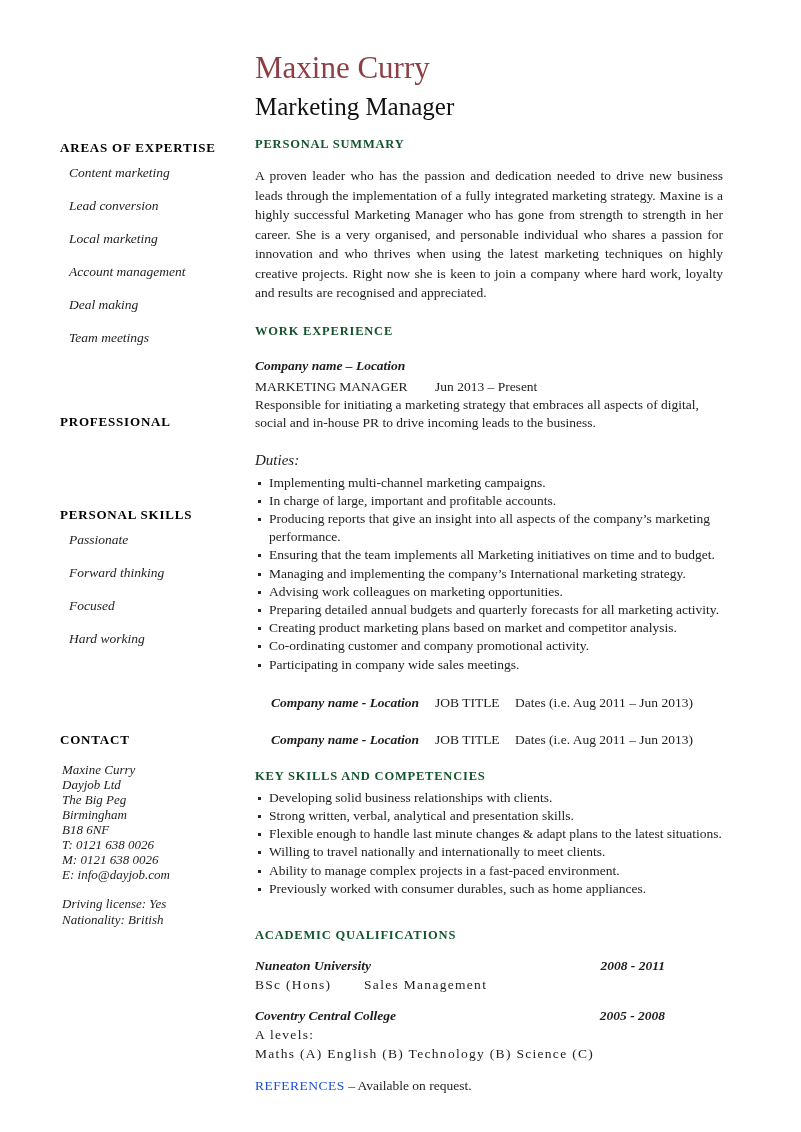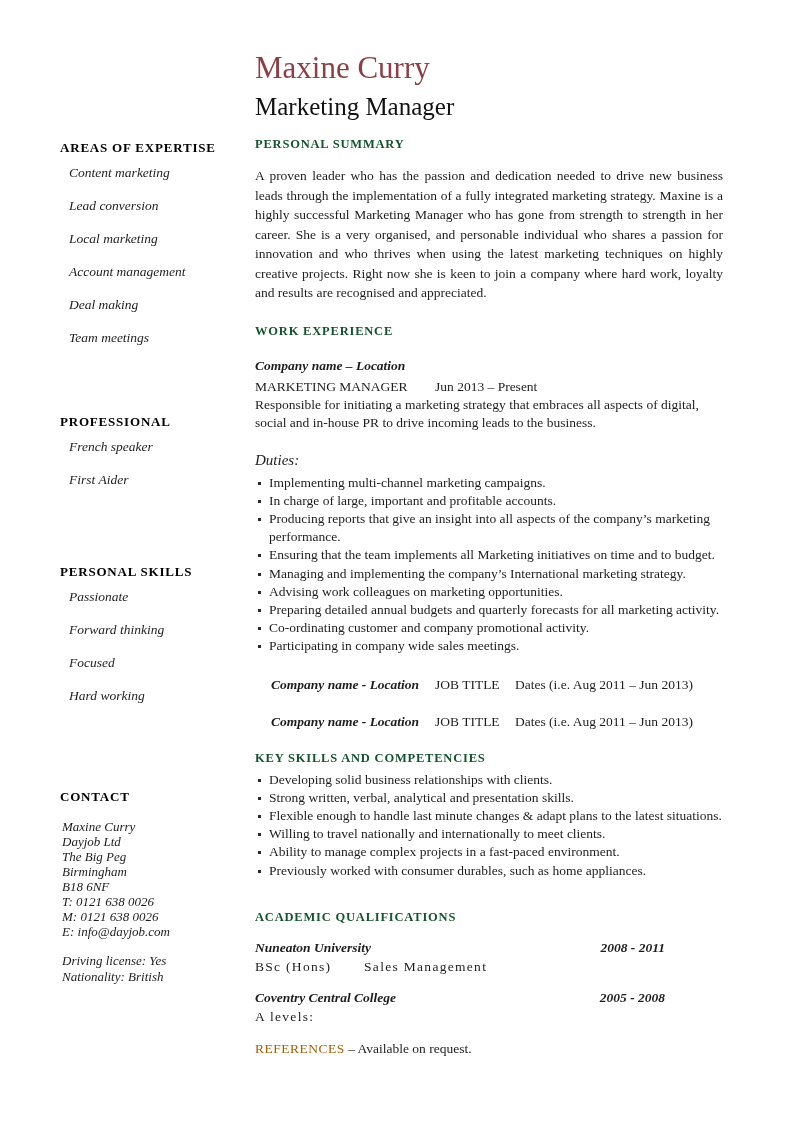--- a/index.html
+++ b/index.html
@@ -53,44 +53,40 @@
   .other-job{display:flex;font-size:13.5px;margin:21px 0 0 0;}
   .other-job .oj-company{font-weight:bold;font-style:italic;width:164px;flex-shrink:0;margin-left:16px;}
   .other-job .oj-title{width:80px;flex-shrink:0;}
   .mt-ks{margin-top:21px;}
   .mt-aq{margin-top:30px;}
   .acad-row{display:flex;justify-content:space-between;width:410px;margin:15px 0 0 0;}
   .acad-row .school,.acad-row .dates{font-weight:bold;font-style:italic;font-size:13.5px;}
   .acad-detail{font-size:13.5px;line-height:17px;letter-spacing:1.3px;margin:2px 0 0 0;}
   .acad-detail .subject{margin-left:28px;}
   .references{font-size:13.5px;margin:16px 0 0 0;}
-  .references .ref-label{color:#a16207;letter-spacing:0.5px;}
+  .references .ref-label{color:#1d4ed8;letter-spacing:0.5px;}
 </style>
 </head>
 <body>
 
 <div class="page">
 
   <div class="sidebar">
 
     <h3 class="side-heading">AREAS OF EXPERTISE</h3>
     <ul class="side-list">
       <li>Content marketing</li>
       <li>Lead conversion</li>
       <li>Local marketing</li>
       <li>Account management</li>
       <li>Deal making</li>
       <li>Team meetings</li>
     </ul>
 
     <h3 class="side-heading gap-professional">PROFESSIONAL</h3>
-    <ul class="side-list">
-      <li>French speaker</li>
-      <li>First Aider</li>
-    </ul>
 
     <h3 class="side-heading gap-personal">PERSONAL SKILLS</h3>
     <ul class="side-list">
       <li>Passionate</li>
       <li>Forward thinking</li>
       <li>Focused</li>
       <li>Hard working</li>
     </ul>
 
     <h3 class="side-heading gap-contact">CONTACT</h3>
@@ -128,20 +124,21 @@
 
     <p class="duties-label">Duties:</p>
     <ul class="bullets">
       <li>Implementing multi-channel marketing campaigns.</li>
       <li>In charge of large, important and profitable accounts.</li>
       <li>Producing reports that give an insight into all aspects of the company’s marketing performance.</li>
       <li>Ensuring that the team implements all Marketing initiatives on time and to budget.</li>
       <li>Managing and implementing the company’s International marketing strategy.</li>
       <li>Advising work colleagues on marketing opportunities.</li>
       <li>Preparing detailed annual budgets and quarterly forecasts for all marketing activity.</li>
+      <li>Creating product marketing plans based on market and competitor analysis.</li>
       <li>Co-ordinating customer and company promotional activity.</li>
       <li>Participating in company wide sales meetings.</li>
     </ul>
 
     <div class="other-job">
       <span class="oj-company">Company name - Location</span>
       <span class="oj-title">JOB TITLE</span>
       <span>Dates (i.e. Aug 2011 – Jun 2013)</span>
     </div>
     <div class="other-job">
@@ -169,20 +166,21 @@
     <p class="acad-detail">
       <span>BSc (Hons)</span>
       <span class="subject">Sales Management</span>
     </p>
 
     <div class="acad-row">
       <span class="school">Coventry Central College</span>
       <span class="dates">2005 - 2008</span>
     </div>
     <p class="acad-detail">A levels:</p>
+    <p class="acad-detail">Maths (A) English (B) Technology (B) Science (C)</p>
 
     <p class="references">
       <span class="ref-label">REFERENCES</span>
       <span>– Available on request.</span>
     </p>
 
   </div>
 </div>
 
 </body></html>

